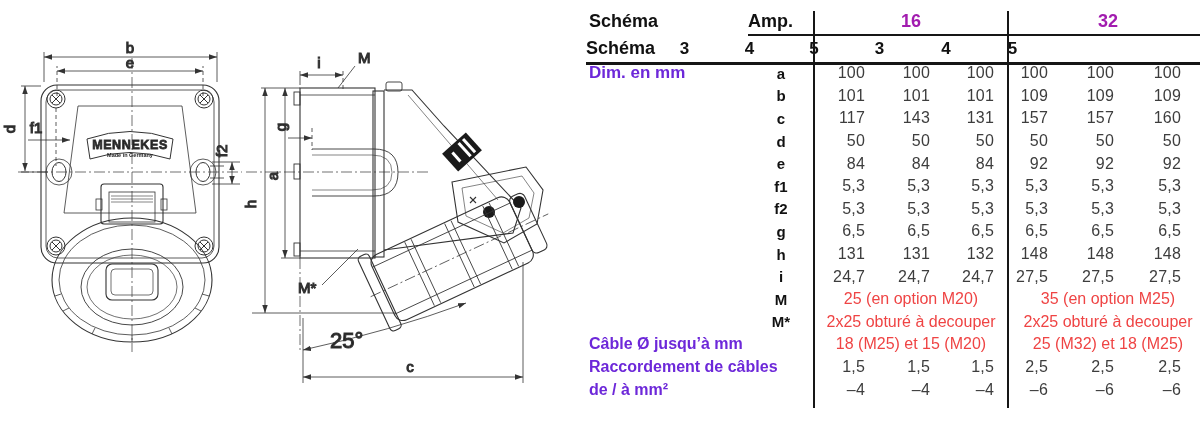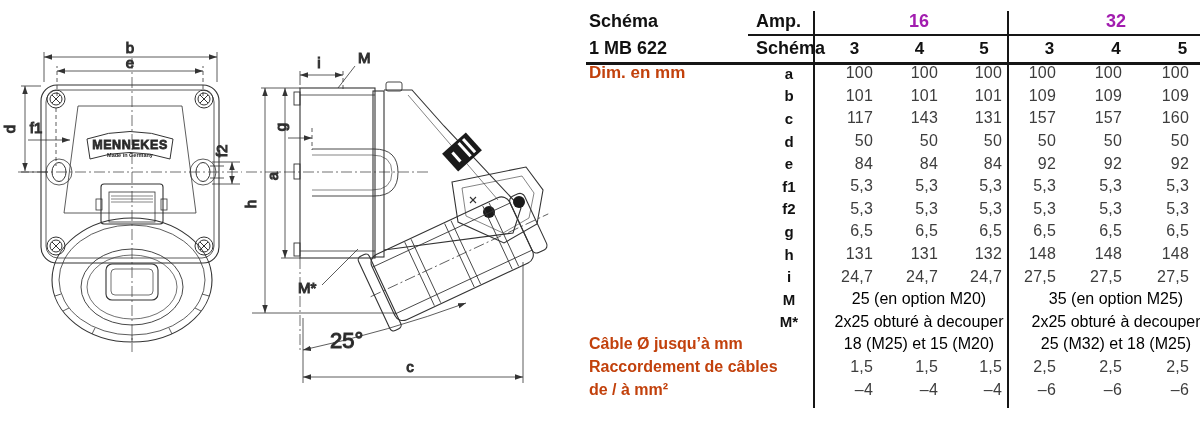--- a/index.html
+++ b/index.html
@@ -14,31 +14,31 @@
 
   
   .tbl{position:absolute;left:586px;top:8px;width:622px;height:399px;}
   .vrule{position:absolute;width:2px;background:#161616;top:3px;height:397px;}
   .hrA{position:absolute;left:162px;top:26px;width:460px;height:2px;background:#161616;}
   .hrB{position:absolute;left:0;top:54px;width:622px;height:3px;background:#161616;}
   .trow{display:flex;height:22.6px;align-items:center;white-space:nowrap;}
   .trow.hd{height:27px;}
   .c{box-sizing:border-box;flex:0 0 auto;}
   .c1{width:162px;padding-left:3px;text-align:left;}
-  .c2{width:66px;margin-left:8px;}
+  .c2{width:66px;}
   .w0{width:65px}.w1{width:65px}.w2{width:64px}.w3{width:67px}.w4{width:66px}.w5{width:67px}
   .ga{padding-right:14px}.gb{padding-right:27px}
   .spa{width:194px;text-align:center}.spb{width:200px;text-align:center}
   .hbold{font-size:18px;font-weight:bold;color:#111;}
   .hc{text-align:center;font-size:18px;font-weight:bold;color:#a21caf;}
   .pc{text-align:center;font-size:17px;font-weight:bold;color:#111;}
   .dlab{text-align:center;font-size:15px;font-weight:bold;color:#111;}
-  .blab{font-size:16px;font-weight:bold;color:#c2410c;overflow:visible;}
+  .blab{font-size:16px;font-weight:bold;color:#6d28d9;overflow:visible;}
   .n{text-align:right;font-size:16px;color:#3d3d3d;letter-spacing:.2px;}
-  .sp{font-size:16px;color:#000000;}
+  .sp{font-size:16px;color:#ef4444;}
 </style>
 </head>
 <body>
 
 <div class="stage">
 
   <svg class="draw" width="560" height="427" viewBox="0 0 560 427">
     <defs>
       <marker id="ae" markerWidth="11" markerHeight="8" refX="10" refY="4" orient="auto">
         <path d="M0,0.6 L10,4 L0,7.4 Z" fill="#333"></path>
@@ -259,21 +259,20 @@
     <div class="hrA"></div>
     <div class="hrB"></div>
 
     <div class="trow hd">
       <div class="c c1 hbold">Schéma</div>
       <div class="c c2 hbold">Amp.</div>
       <div class="c spa hc">16</div>
       <div class="c spb hc">32</div>
     </div>
     <div class="trow hd">
-      <div class="c c1 hbold">1 MB 622</div>
       <div class="c c2 hbold">Schéma</div>
       <div class="c pc w0">3</div>
       <div class="c pc w1">4</div>
       <div class="c pc w2">5</div>
       <div class="c pc w3">3</div>
       <div class="c pc w4">4</div>
       <div class="c pc w5">5</div>
     </div>
 
     <div>

